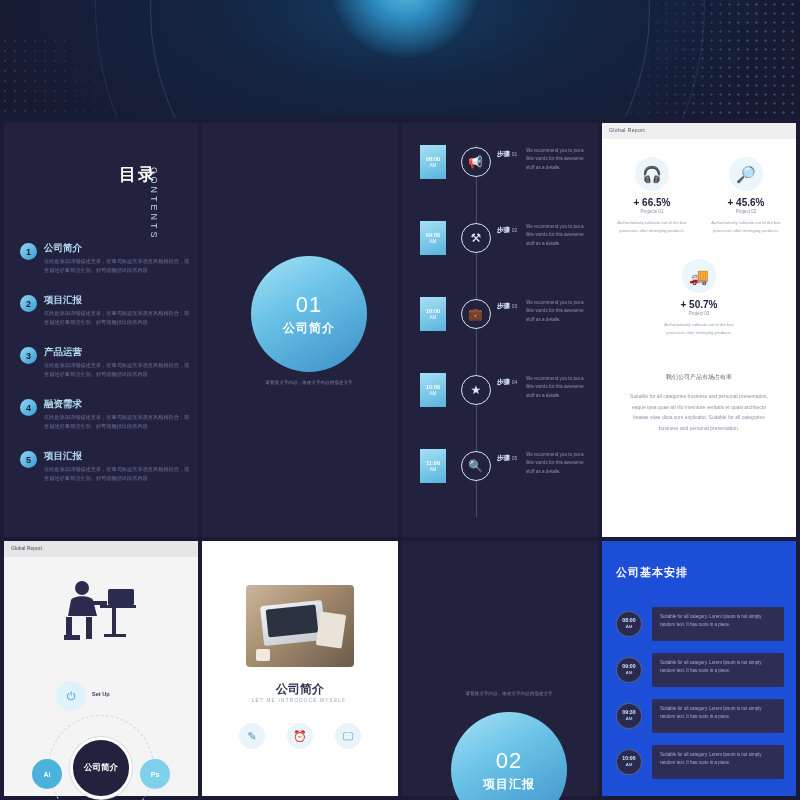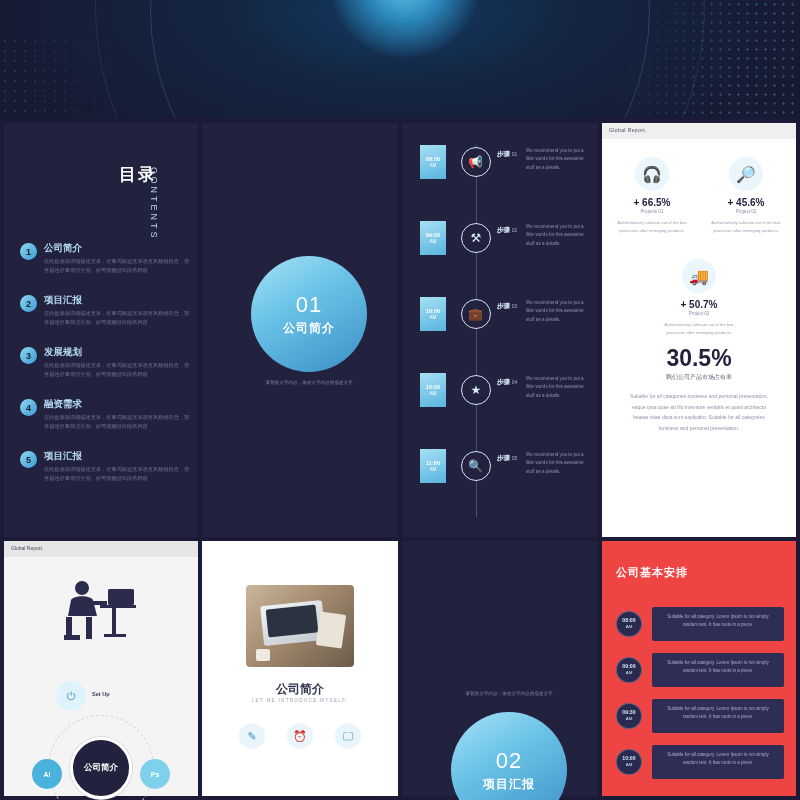--- a/index.html
+++ b/index.html
@@ -234,21 +234,21 @@
     display: flex; flex-direction: column; align-items: center; justify-content: center;
   }
   .big-circle2 .num { font-size: 22px; color: #ffffff; font-weight: 300; letter-spacing: 1px; }
   .big-circle2 .cn  { font-size: 12px; color: #ffffff; font-weight: bold; margin-top: 2px; letter-spacing: 1px;}
   .circle-sub2 {
     position: absolute; left: 34px; top: 149px; width: 146px; text-align: center;
     font-size: 4.6px; line-height: 1.8; color: #7e84a6;
   }
 
   
-  #s-sched { left: 602px; top: 541px; width: 194px; height: 255px; background: #ef4444; text-align: center; }
+  #s-sched { left: 602px; top: 541px; width: 194px; height: 255px; background: #1d4ed8; }
   .sched-title {
     position: absolute; left: 14px; top: 24px;
     font-size: 11px; font-weight: bold; color: #ffffff; letter-spacing: 1px;
   }
   .sched-row { position: absolute; left: 0; width: 194px; height: 44px; }
   .sched-badge {
     position: absolute; left: 14px; top: 4px; width: 26px; height: 26px; border-radius: 50%;
     background: #2a2a50; border: 1px solid rgba(150,200,230,.35);
     display: flex; flex-direction: column; align-items: center; justify-content: center;
     color: #cfe6f3; line-height: 1.15;
@@ -286,21 +286,21 @@
         <div class="toc-head">公司简介</div>
         <div class="toc-sub">在此处添加详细描述文本，尽量与标题文本语言风格相符合，语言描述尽量简洁生动。好可能概括出段落内容</div>
       </div>
       <div class="toc-item">
         <div class="toc-num">2</div>
         <div class="toc-head">项目汇报</div>
         <div class="toc-sub">在此处添加详细描述文本，尽量与标题文本语言风格相符合，语言描述尽量简洁生动。好可能概括出段落内容</div>
       </div>
       <div class="toc-item">
         <div class="toc-num">3</div>
-        <div class="toc-head">发展规划</div>
+        <div class="toc-head">产品运营</div>
         <div class="toc-sub">在此处添加详细描述文本，尽量与标题文本语言风格相符合，语言描述尽量简洁生动。好可能概括出段落内容</div>
       </div>
       <div class="toc-item">
         <div class="toc-num">4</div>
         <div class="toc-head">融资需求</div>
         <div class="toc-sub">在此处添加详细描述文本，尽量与标题文本语言风格相符合，语言描述尽量简洁生动。好可能概括出段落内容</div>
       </div>
       <div class="toc-item">
         <div class="toc-num">5</div>
         <div class="toc-head">项目汇报</div>
@@ -405,21 +405,20 @@
       <div class="rpt-txt">Authoritatively cultivate out of the box processes after emerging products.</div>
     </div>
 
     <div class="rpt-icon-wrap" style="left:53px; top:136px;">
       <div class="rpt-circle">🚚</div>
       <div class="rpt-pct">+ 50.7%</div>
       <div class="rpt-proj">Project 03</div>
       <div class="rpt-txt">Authoritatively cultivate out of the box processes after emerging products.</div>
     </div>
 
-    <div class="rpt-big">30.5%</div>
     <div class="rpt-big-sub">我们公司产品市场占有率</div>
     <div class="rpt-para">Suitable for all categories business and personal presentation, eaque ipsa quae ab illo inventore veritatis et quasi architecto beatae vitae dicta sunt explicabo. Suitable for all categories business and personal presentation.</div>
   </div>
 
   <div class="slide" id="s-setup">
     <div class="su-bar">
       <span>Global Report.</span>
     </div>
 
     <svg class="su-person" viewBox="0 0 92 72">

